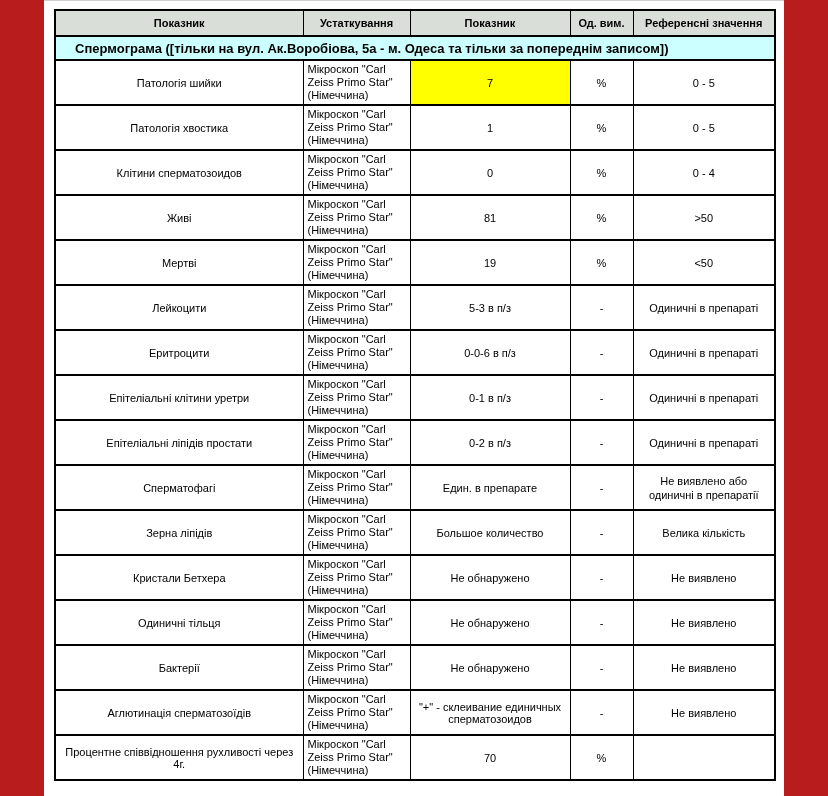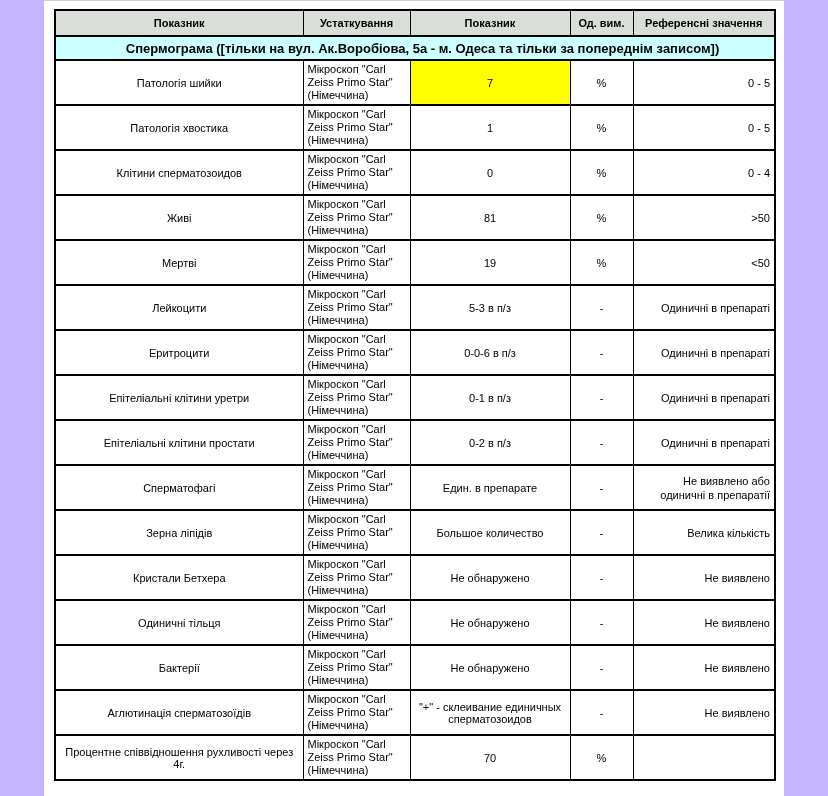--- a/index.html
+++ b/index.html
@@ -2,21 +2,21 @@
 <html><head>
 <meta charset="utf-8">
 <style>
   * { margin: 0; padding: 0; box-sizing: border-box; }
   html, body { width: 828px; height: 796px; }
   body { font-family: "Liberation Sans", sans-serif; }
 
   .viewport {
     width: 828px;
     height: 796px;
-    background: #c4b5fd;
+    background: #b91c1c;
     overflow: hidden;
   }
   .page {
     width: 740px;
     height: 100%;
     margin: 0 auto;
     background: #ffffff;
     padding: 8px 10px 0 10px;
     border-top: 1px solid #cfcfcf;
   }
@@ -44,32 +44,32 @@
     height: 26px;
     font-weight: bold;
     text-align: center;
     background: #d9ded9;
   }
 
   tr.section-row td {
     height: 24px;
     font-weight: bold;
     font-size: 13px;
-    text-align: center;
+    text-align: left;
     background: #ccffff;
     padding-left: 19px;
   }
 
   tr.data-row { height: 41px; }
 
   td.col-indicator { text-align: center; }
   td.col-equipment { text-align: left; font-size: 11px; line-height: 13px; }
   td.col-result    { text-align: center; }
   td.col-unit      { text-align: center; }
-  td.col-reference { text-align: right; line-height: 14px; }
+  td.col-reference { text-align: center; line-height: 14px; }
 </style>
 </head>
 <body>
 
 <div class="viewport">
   <div class="page">
     <table class="report-table">
       <colgroup>
         <col style="width:248px">
         <col style="width:107px">
@@ -140,21 +140,21 @@
             <td class="col-reference">Одиничні в препараті</td>
           </tr>
           <tr class="data-row">
             <td class="col-indicator">Епітеліальні клітини уретри</td>
             <td class="col-equipment">Мікроскоп "Carl Zeiss Primo Star" (Німеччина)</td>
             <td class="col-result">0-1 в п/з</td>
             <td class="col-unit">-</td>
             <td class="col-reference">Одиничні в препараті</td>
           </tr>
           <tr class="data-row">
-            <td class="col-indicator">Епітеліальні клітини простати</td>
+            <td class="col-indicator">Епітеліальні ліпідів простати</td>
             <td class="col-equipment">Мікроскоп "Carl Zeiss Primo Star" (Німеччина)</td>
             <td class="col-result">0-2 в п/з</td>
             <td class="col-unit">-</td>
             <td class="col-reference">Одиничні в препараті</td>
           </tr>
           <tr class="data-row">
             <td class="col-indicator">Сперматофагі</td>
             <td class="col-equipment">Мікроскоп "Carl Zeiss Primo Star" (Німеччина)</td>
             <td class="col-result">Един. в препарате</td>
             <td class="col-unit">-</td>

